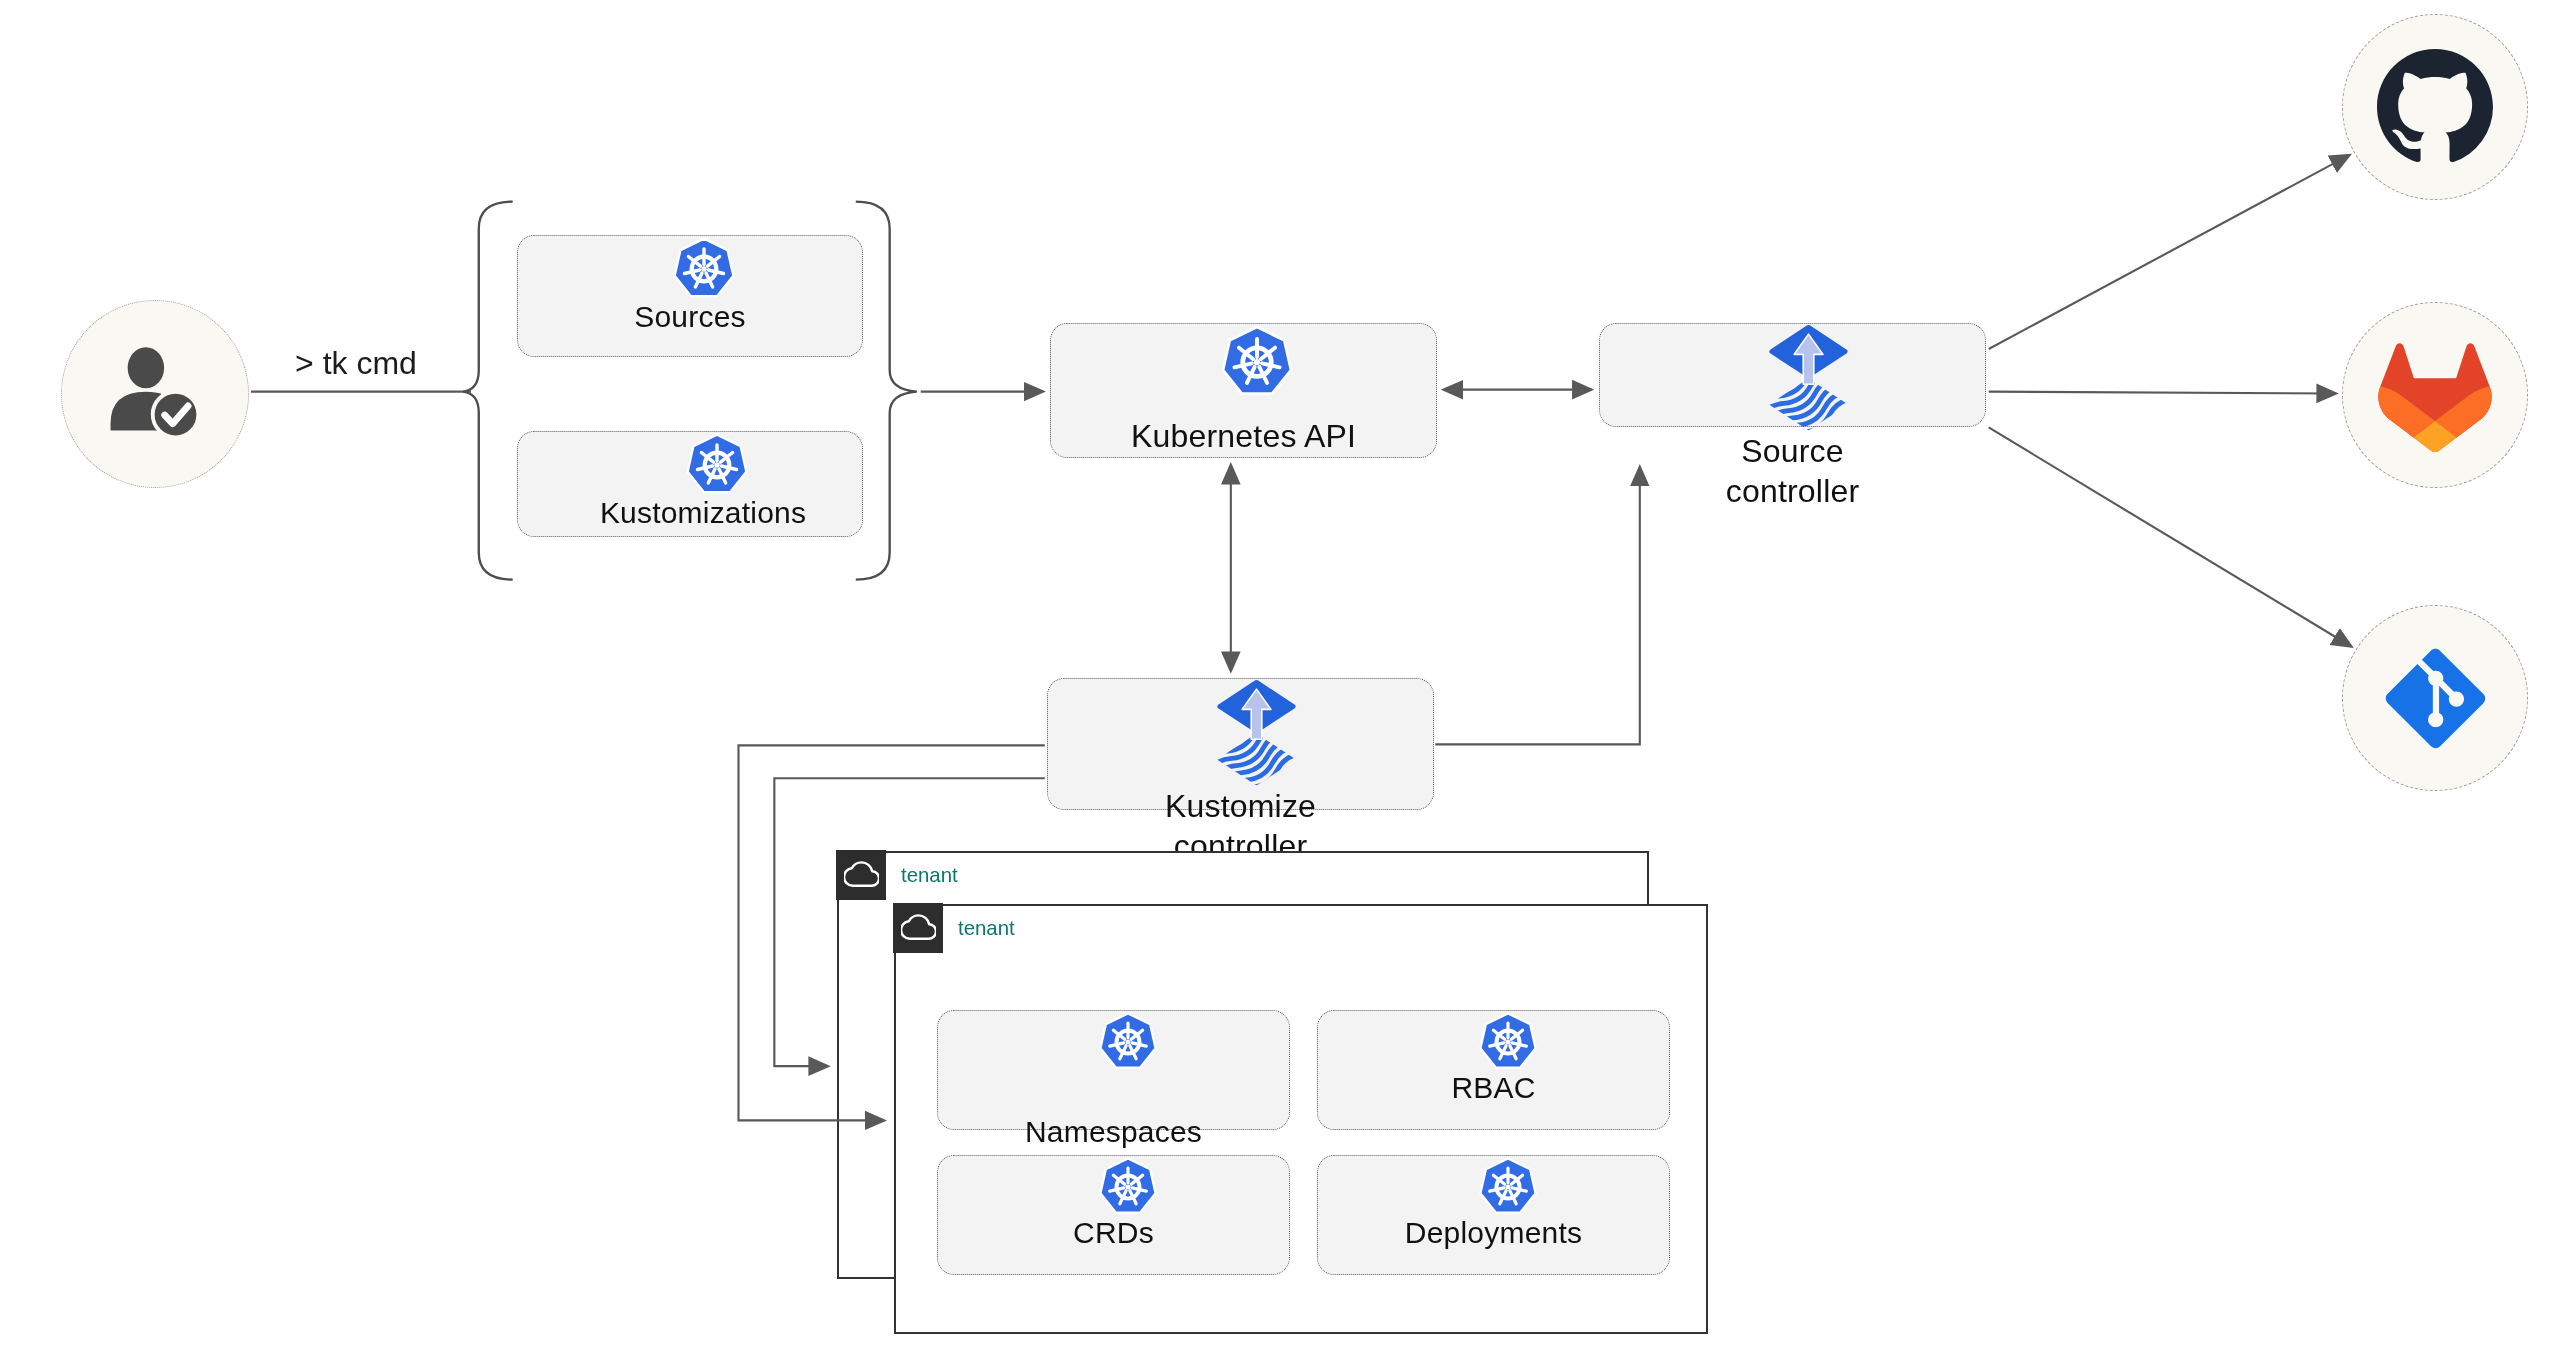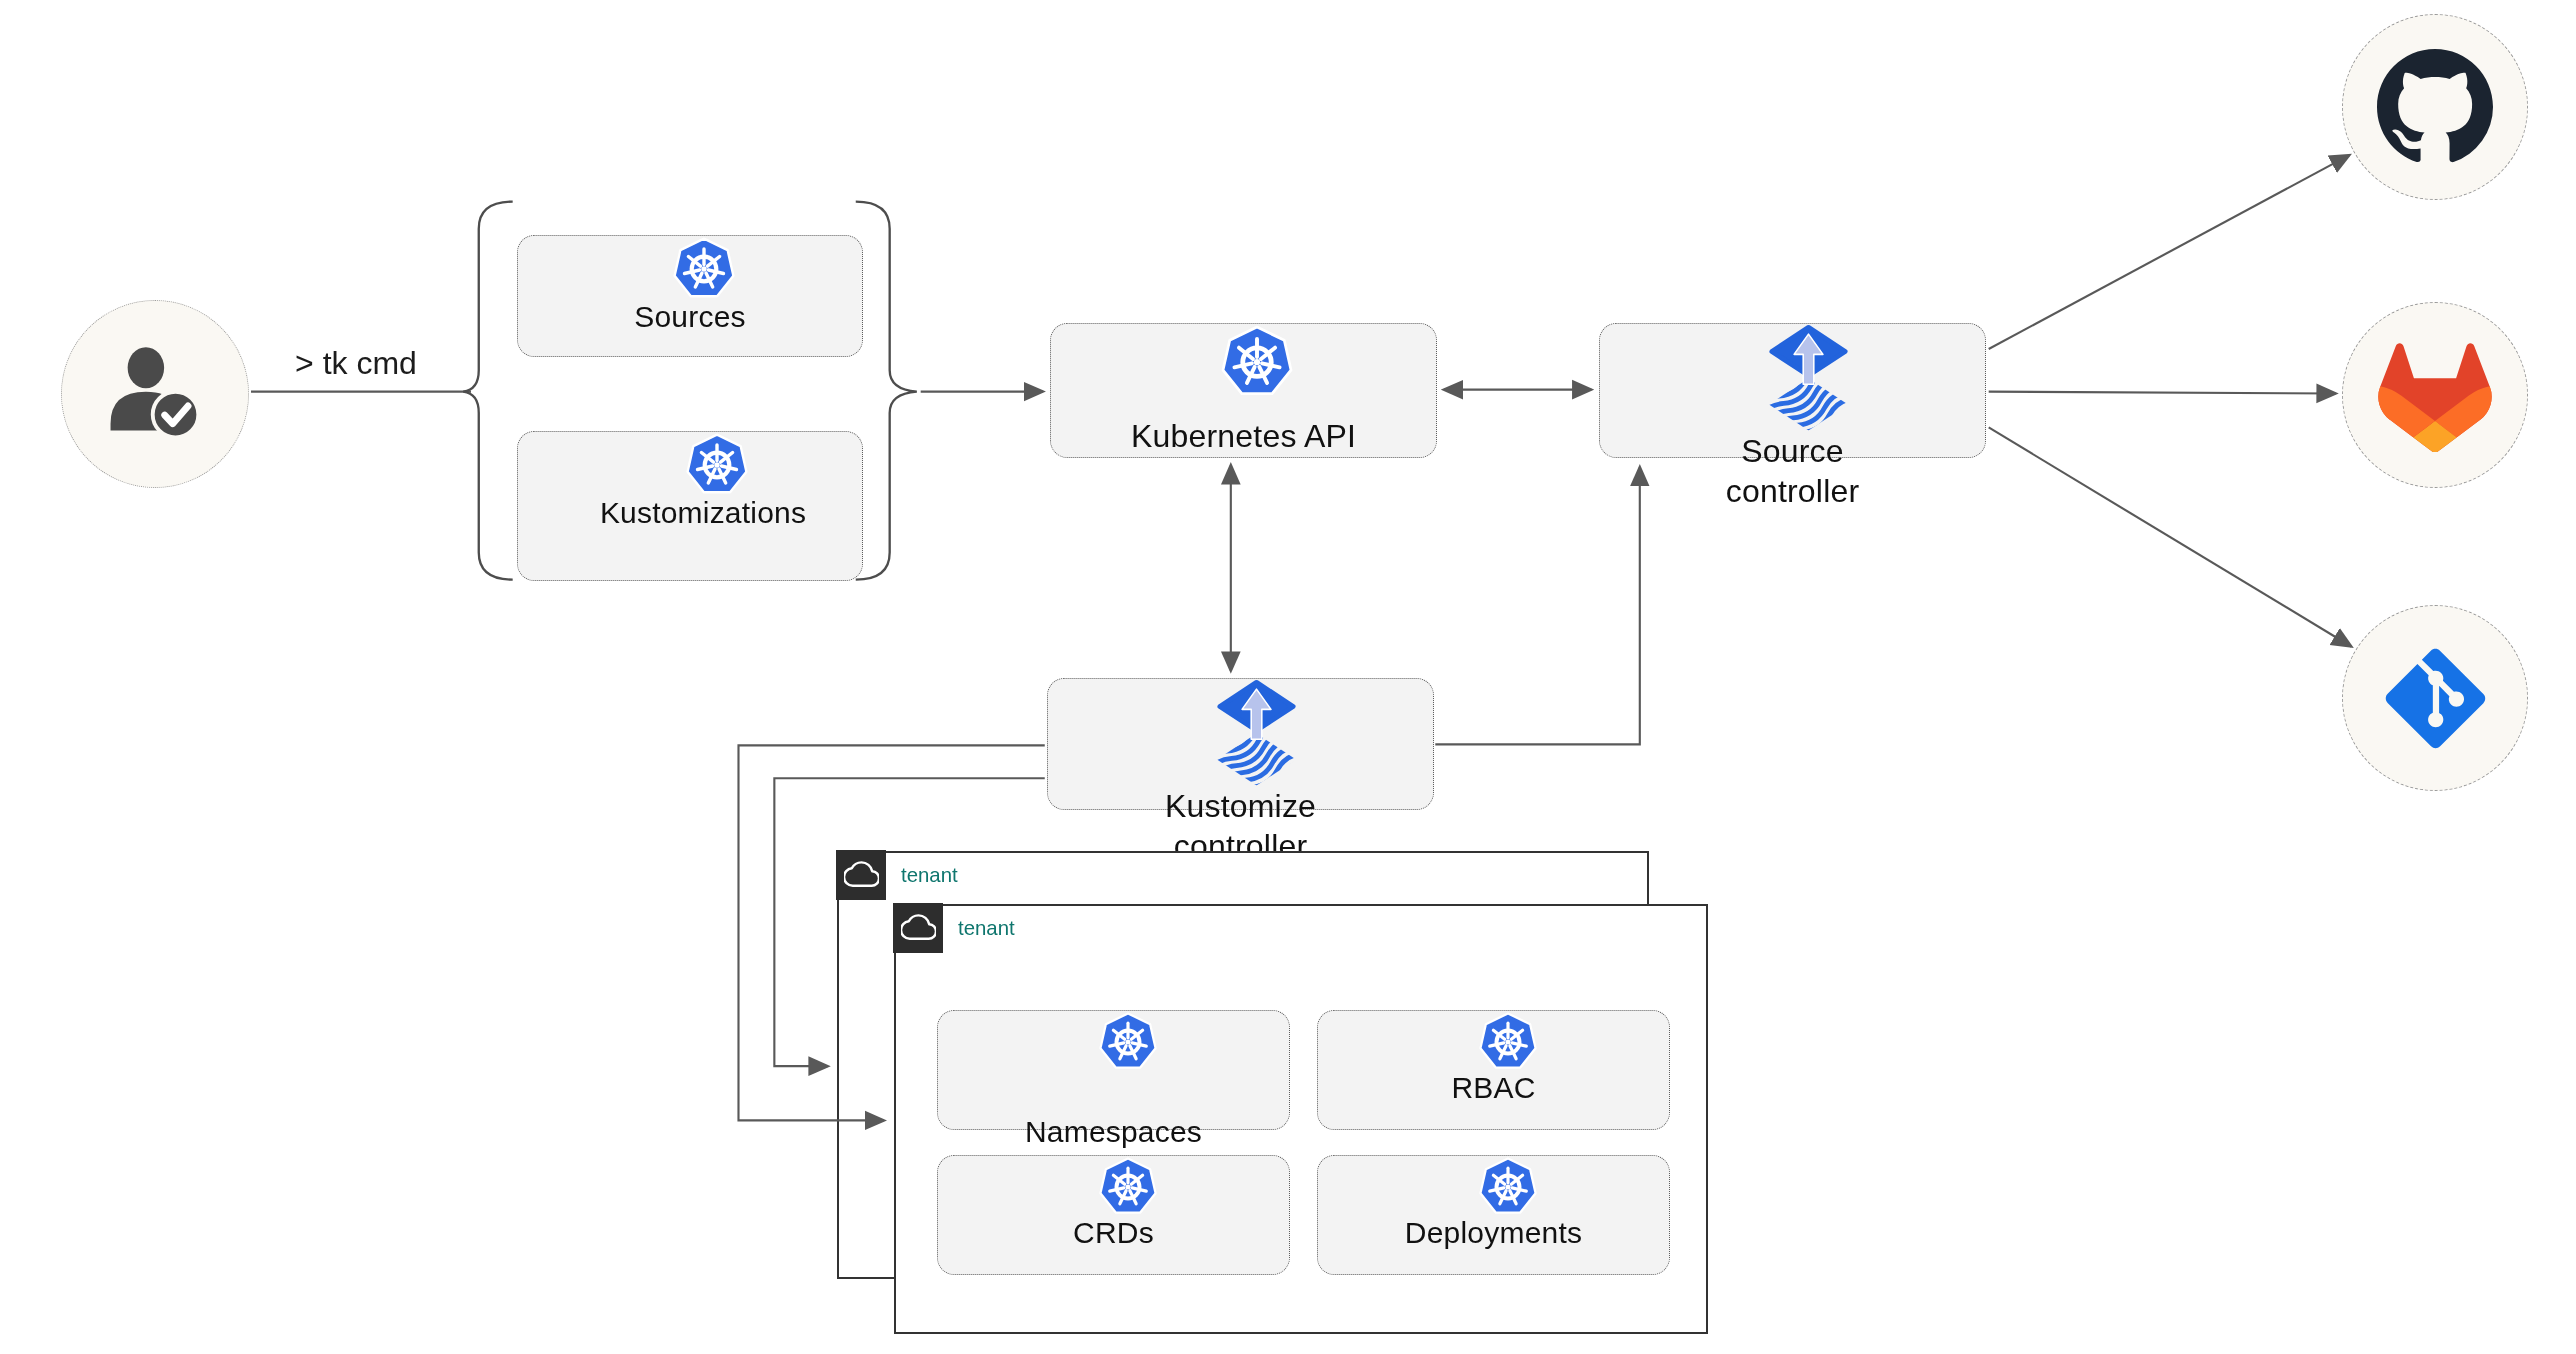--- a/index.html
+++ b/index.html
@@ -88,21 +88,21 @@
               <line x1="34" y1="37.1" x2="40.7" y2="51"></line>
               <line x1="30" y1="37.1" x2="23.3" y2="51"></line>
               <line x1="27.6" y1="34" x2="12.5" y2="37.5"></line>
               <line x1="28.5" y1="30.2" x2="16.4" y2="20.5"></line>
             </g>
           </g>
           <circle cx="32" cy="33" r="2.7" fill="#fff"></circle>
         </svg></span>
     <span class="nlabel">Sources</span>
   </div>
-  <div class="dbox" style="left:517px;top:431px;width:346px;height:150px;padding-left:26px;">
+  <div class="dbox" style="left:517px;top:431px;width:346px;height:106px;padding-left:26px;">
     <span class="icon" style="width:64px;height:64px;margin-left:27px;"><svg viewBox="0 0 64 64" width="100%" height="100%">
           <polygon points="32,2.6 55.6,14.1 61.4,39.8 45.1,60.3 18.9,60.3 2.6,39.8 8.4,14.1" fill="#326ce5" stroke="#fff" stroke-width="2.4" stroke-linejoin="round"></polygon>
           <g stroke="#fff" fill="none" stroke-linecap="round">
             <circle cx="32" cy="33" r="12.3" stroke-width="4.2"></circle>
             <g stroke-width="3.4">
               <line x1="32" y1="28.5" x2="32" y2="13"></line>
               <line x1="35.5" y1="30.2" x2="47.6" y2="20.5"></line>
               <line x1="36.4" y1="34" x2="51.5" y2="37.5"></line>
               <line x1="34" y1="37.1" x2="40.7" y2="51"></line>
               <line x1="30" y1="37.1" x2="23.3" y2="51"></line>
@@ -128,21 +128,21 @@
               <line x1="30" y1="37.1" x2="23.3" y2="51"></line>
               <line x1="27.6" y1="34" x2="12.5" y2="37.5"></line>
               <line x1="28.5" y1="30.2" x2="16.4" y2="20.5"></line>
             </g>
           </g>
           <circle cx="32" cy="33" r="2.7" fill="#fff"></circle>
         </svg></span>
     <span class="nlabel" style="font-size:32px;margin-top:20px;">Kubernetes API</span>
   </div>
 
-  <div class="dbox" style="left:1599px;top:323px;width:387px;height:135px;">
+  <div class="dbox" style="left:1599px;top:323px;width:387px;height:104px;">
     <span class="icon" style="width:81px;height:107px;margin-left:31px;"><svg viewBox="0 0 84 110" width="100%" height="100%">
           <defs>
             <clipPath id="fxd">
               <polygon points="42,56 83,83 42,110 1,83"></polygon>
             </clipPath>
           </defs>
           <polygon points="42,3 80,28 42,53 4,28" fill="#2263dc" stroke="#2263dc" stroke-width="5" stroke-linejoin="round"></polygon>
           <g clip-path="url(#fxd)">
             <g transform="rotate(-33 42 83)" stroke="#2b6ce2" stroke-width="5" fill="none" stroke-linecap="round">
               <path d="M-12 50 q 16 -9 33 0 t 33 0 t 33 0"></path>

